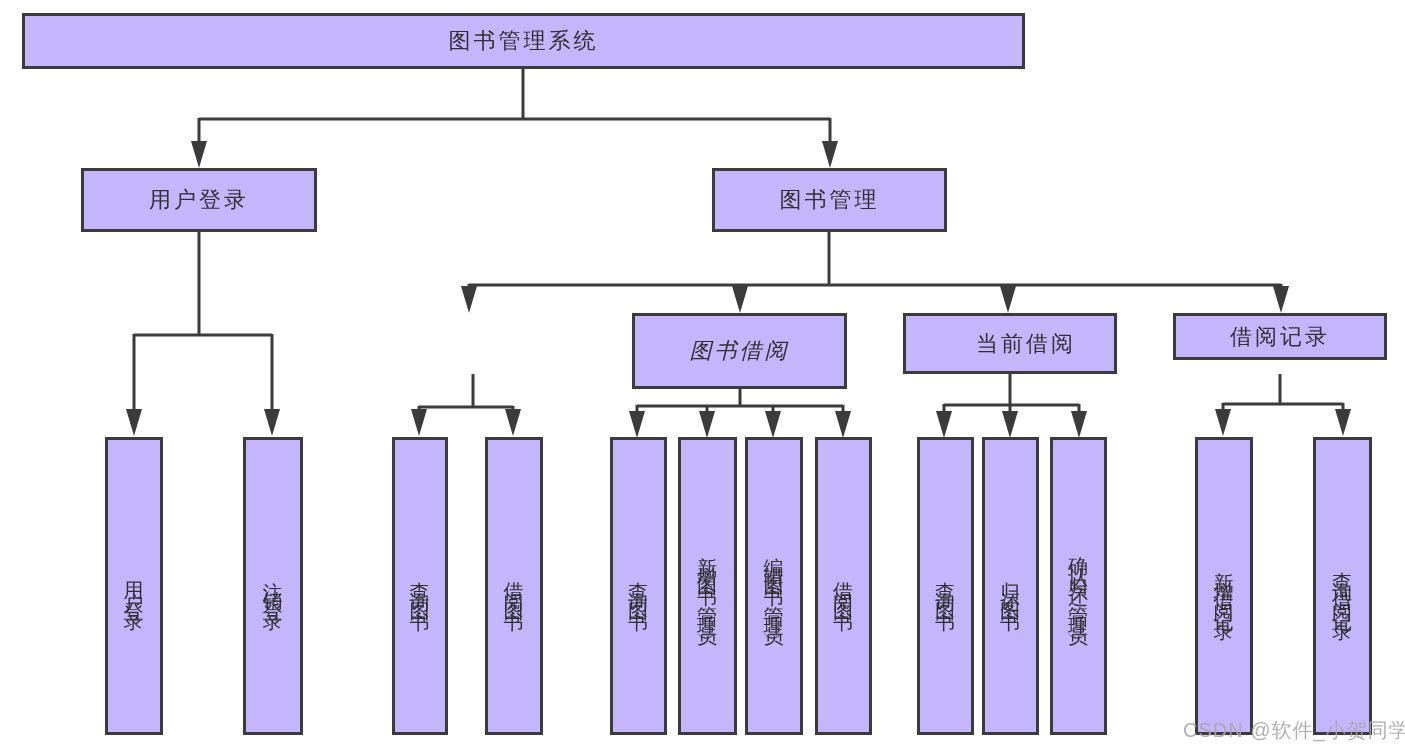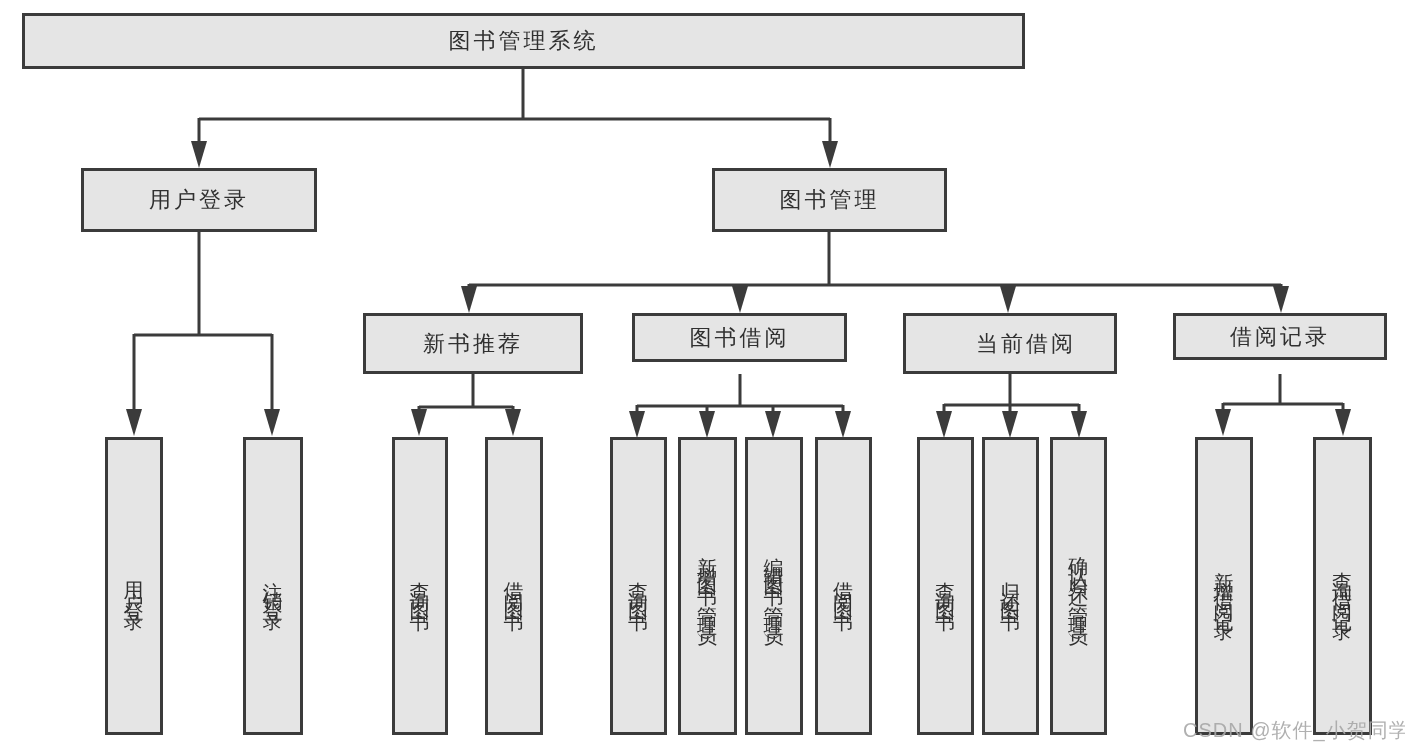--- a/index.html
+++ b/index.html
@@ -2,21 +2,21 @@
 <html><head>
 <meta charset="utf-8">
 <style>
   html,body { margin:0; padding:0; background:#ffffff; }
   .stage {
     position:relative; width:1405px; height:747px; background:#ffffff;
     font-family:"Liberation Sans","DejaVu Sans",sans-serif; overflow:hidden;
   }
   svg.connectors { position:absolute; left:0; top:0; z-index:1; }
   .node {
-    position:absolute; box-sizing:border-box; background:#e5e5e5;
+    position:absolute; box-sizing:border-box; background:#c4b5fd;
     border:3px solid #3b3b3b; color:#303030; z-index:2;
     display:flex; align-items:center; justify-content:center;
   }
   .node.h { font-size:22px; letter-spacing:3px; }
   .node.leaf { top:437px; height:298px; }
   .node.leaf .vtext {
     writing-mode:vertical-rl; text-orientation:mixed;
     font-size:20px; letter-spacing:10px; line-height:1; color:#303030;
   }
   .watermark {
@@ -75,22 +75,21 @@
       <polygon points="1215,409 1231,409 1223,436"></polygon>
       <polygon points="1335,409 1351,409 1343,436"></polygon>
     </g>
   </svg>
 
   <div class="node h" style="left:22px; top:13px; width:1003px; height:56px;">图书管理系统</div>
 
   <div class="node h" style="left:81px; top:168px; width:236px; height:64px;">用户登录</div>
   <div class="node h" style="left:712px; top:168px; width:235px; height:64px;font-family:Liberation Serif, serif;">图书管理</div>
 
-  <div class="node h" style="left:363px; top:313px; width:220px; height:61px;">新书推荐</div>
-  <div class="node h" style="left:632px; top:313px; width:215px; height:49px;">图书借阅</div>
+  <div class="node h" style="left:632px; top:313px; width:215px; height:76px;font-style:italic;">图书借阅</div>
   <div class="node h" style="left:903px; top:313px; width:214px; height:61px;padding-left:32px;">当前借阅</div>
   <div class="node h" style="left:1173px; top:313px; width:214px; height:47px;">借阅记录</div>
 
   <div class="node leaf" style="left:105px; width:58px;">
     <span class="vtext">用户登录</span>
   </div>
   <div class="node leaf" style="left:243px; width:60px;">
     <span class="vtext">注销登录</span>
   </div>
   <div class="node leaf" style="left:392px; width:56px;">

